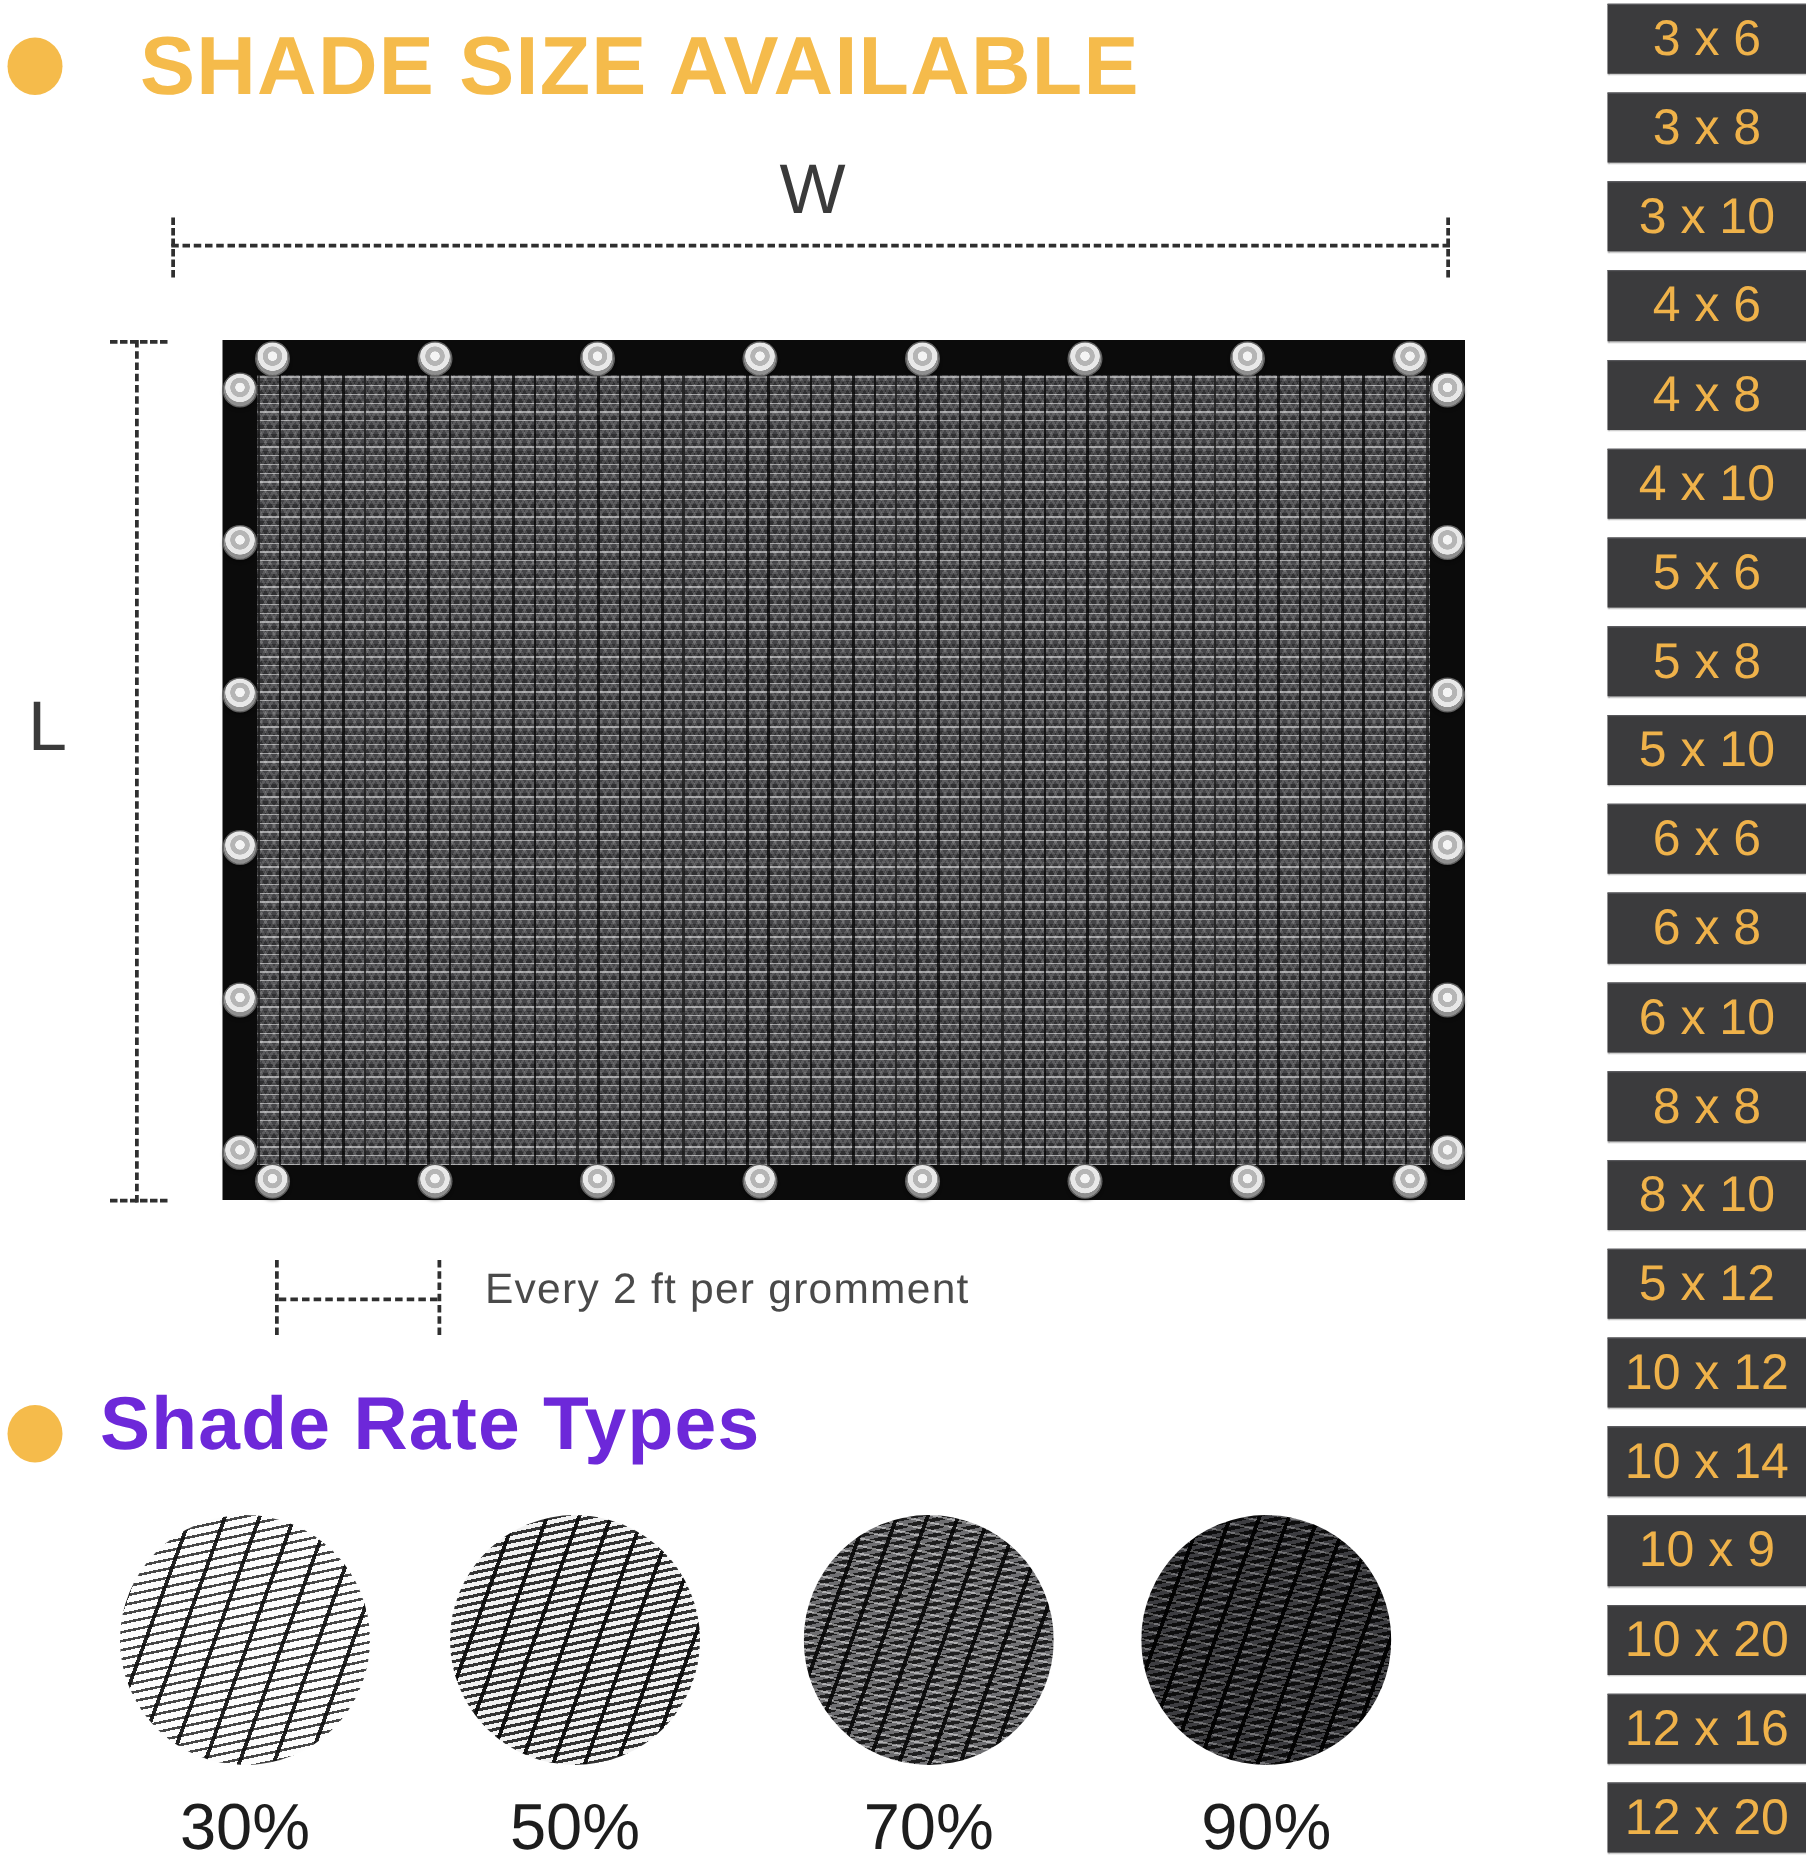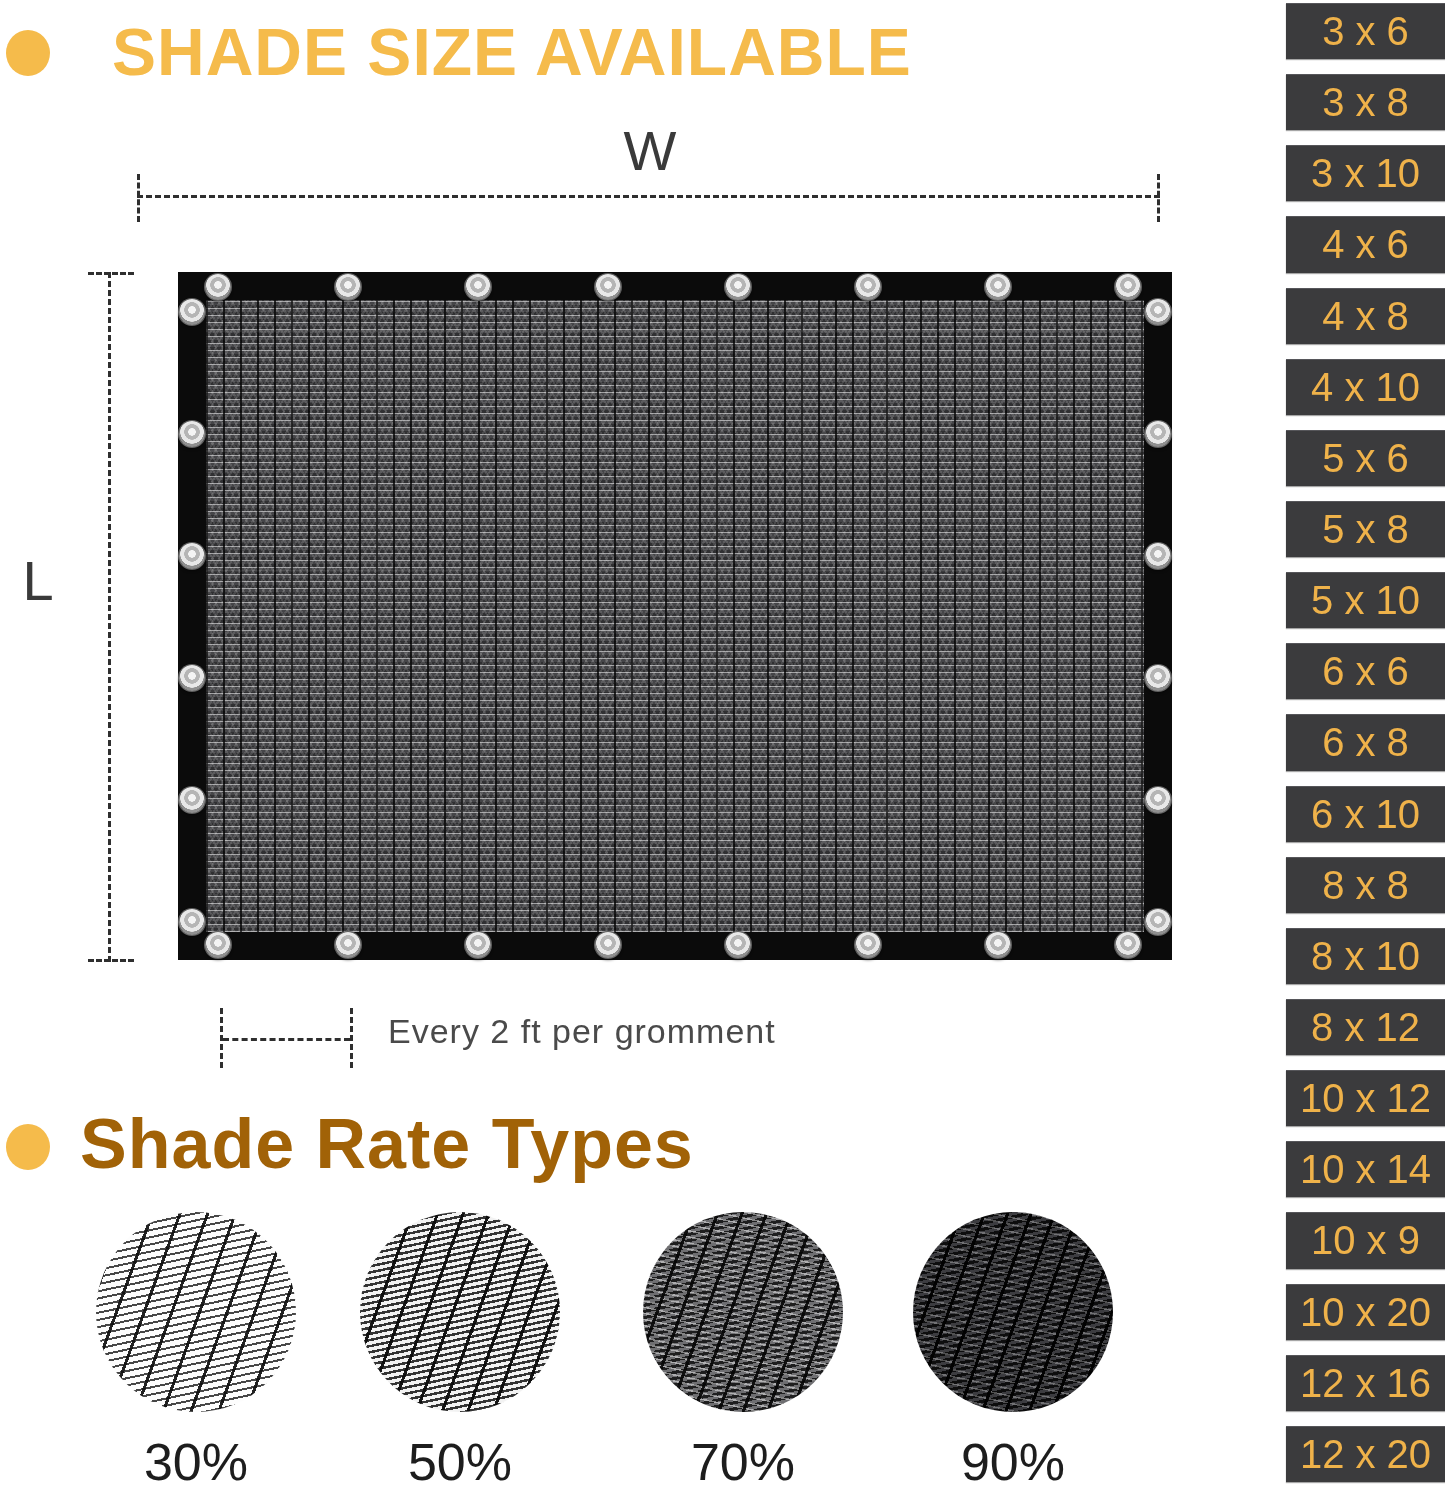--- a/index.html
+++ b/index.html
@@ -13,22 +13,22 @@
     position:absolute; width:44px; height:46px; border-radius:50%;
     background:#F5BB4B;
   }
   .bullet.b1 { left:6px; top:30px; }
   .bullet.b2 { left:6px; top:1124px; }
   .h1 {
     position:absolute; left:82px; top:14px; font-size:66px; font-weight:bold;
     color:#F5BB4B; letter-spacing:1px; white-space:nowrap;margin-left:30px;
   }
   .h2 {
-    position:absolute; left:80px; top:1104px; font-size:70px; font-weight:bold;
-    color:#a16207; letter-spacing:1px; white-space:nowrap;
+    position:absolute; left:80px; top:1104px; font-size:60px; font-weight:bold;
+    color:#6d28d9; letter-spacing:1px; white-space:nowrap;
   }
 
   
   .dim-w {
     position:absolute; left:137px; top:195px; width:1023px; height:0;
     border-top:3px dashed #2f2f2f;
   }
   .dim-w::before, .dim-w::after {
     content:""; position:absolute; top:-24px; height:48px; width:0;
     border-left:3px dashed #2f2f2f;
@@ -214,21 +214,21 @@
       <div class="size-box">4 x 8</div>
       <div class="size-box">4 x 10</div>
       <div class="size-box">5 x 6</div>
       <div class="size-box">5 x 8</div>
       <div class="size-box">5 x 10</div>
       <div class="size-box">6 x 6</div>
       <div class="size-box">6 x 8</div>
       <div class="size-box">6 x 10</div>
       <div class="size-box">8 x 8</div>
       <div class="size-box">8 x 10</div>
-      <div class="size-box">8 x 12</div>
+      <div class="size-box">5 x 12</div>
       <div class="size-box">10 x 12</div>
       <div class="size-box">10 x 14</div>
       <div class="size-box">10 x 9</div>
       <div class="size-box">10 x 20</div>
       <div class="size-box">12 x 16</div>
       <div class="size-box">12 x 20</div>
     </div>
 
 </div>
 

